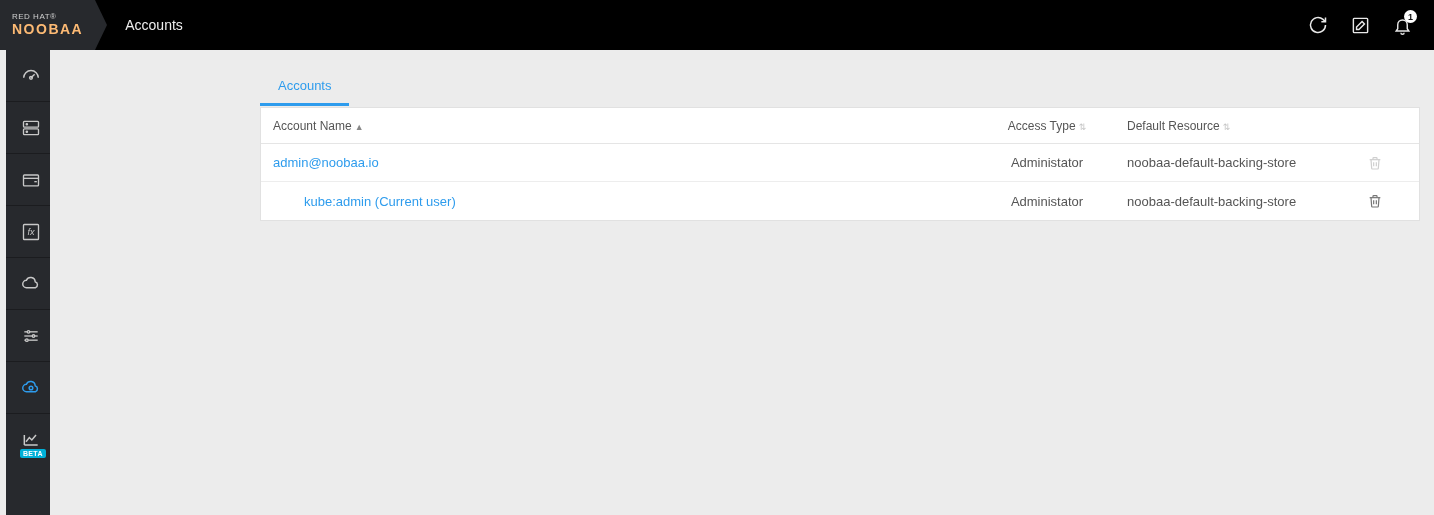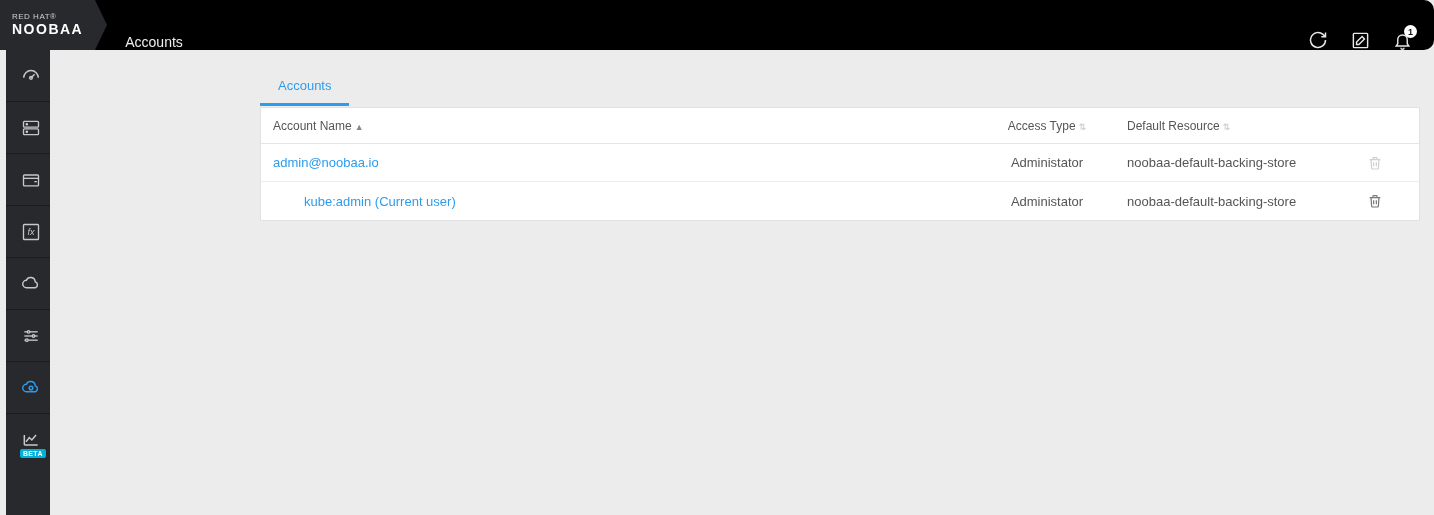--- a/index.html
+++ b/index.html
@@ -9,26 +9,25 @@
       color: #4a5568;
       background: #ececec;
       width: 1434px;
       height: 515px;
       overflow: hidden;
     }
 
     
     .topbar {
       display: flex;
-      align-items: flex-end;
+      align-items: center;
       height: 50px;
       background: #000;
       color: #fff;
       position: relative;
-      border-radius: 10px;
     }
     .brand {
       display: flex;
       align-items: center;
       justify-content: center;
       background: #27292d;
       height: 100%;
       padding: 0 12px;
       position: relative;
       min-width: 88px;
@@ -50,21 +49,21 @@
     }
     .brand-line1 {
       font-size: 8px;
       letter-spacing: 0.5px;
       color: #d0d0d0;
     }
     .brand-line2 {
       font-size: 14px;
       font-weight: 600;
       letter-spacing: 1.5px;
-      color: #ffffff;
+      color: #fdba74;
     }
     .page-title {
       margin-left: 30px;
       font-size: 14px;
       color: #eee;
       font-weight: 400;
     }
     .topbar-actions {
       margin-left: auto;
       display: flex;

